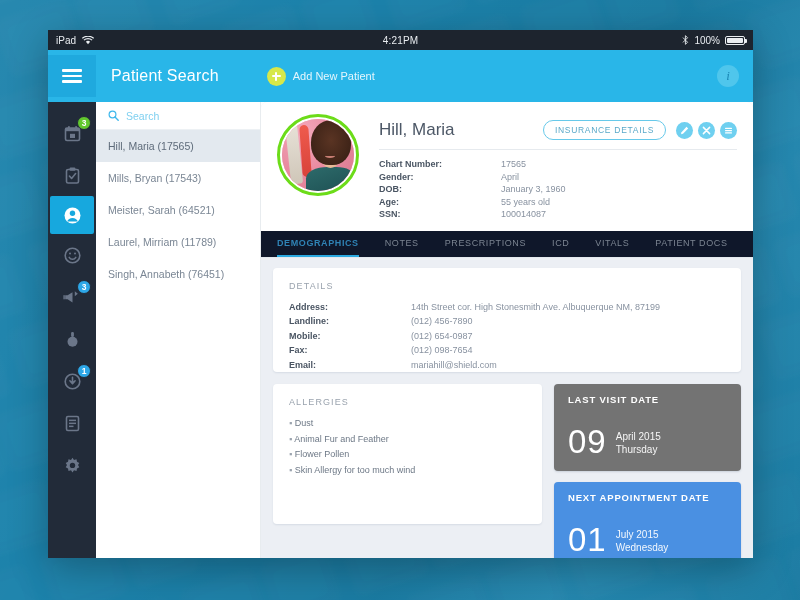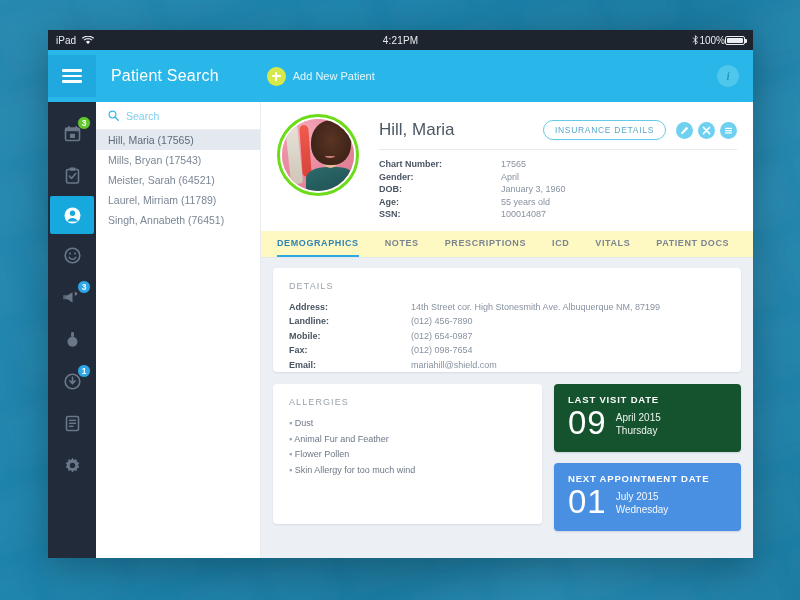--- a/index.html
+++ b/index.html
@@ -39,21 +39,21 @@
     box-shadow:0 10px 36px rgba(0,0,0,.28);
   }
 
   
   .statusbar {
     height:20px; background:#1d242e; color:#e9edf1;
     display:flex; align-items:center; font-size:10px; position:relative;
   }
   .sb-left { display:flex; align-items:center; gap:6px; padding-left:8px; }
   .sb-center { position:absolute; left:0; right:0; text-align:center; font-size:10px; letter-spacing:.2px;}
-  .sb-right { margin-left:auto; display:flex; align-items:center; padding-right:8px; position:relative; z-index:2;}
+  .sb-right { margin-left:auto; display:flex; align-items:center; gap:5px; padding-right:8px; position:relative; z-index:2;}
   .batt { width:20px; height:9px; border:1px solid #e9edf1; border-radius:2px; position:relative; }
   .batt::after{ content:""; position:absolute; right:-3px; top:2.5px; width:2px; height:4px;
                 background:#e9edf1; border-radius:0 1px 1px 0;}
   .batt i{ position:absolute; left:1px; top:1px; bottom:1px; width:16px; background:#e9edf1; border-radius:1px; display:block;}
 
   
   .appbar { height:52px; background:#29b6e8; display:flex; align-items:center; position:relative; }
   .hamburger {
     width:48px; height:42px; background:#1fa9de; display:flex; flex-direction:column;
     align-items:center; justify-content:center; gap:3px; cursor:pointer;
@@ -102,21 +102,21 @@
   .searchbar {
     height:28px; display:flex; align-items:center; gap:7px; padding:0 12px;
     border-bottom:1px solid #edf1f4;
   }
   .search-input {
     border:0; outline:0; font-size:10.5px; color:#59c4ee; background:transparent;
     font-family:"Liberation Sans",sans-serif; width:110px;
   }
   .search-input::placeholder { color:#7fd0f0; }
   .plist-item {
-    height:20px; display:flex; align-items:center; padding:0 12px;
+    height:32px; display:flex; align-items:center; padding:0 12px;
     font-size:10.5px; color:#7a8694; cursor:pointer;
   }
   .plist-item.selected { background:#e3e9ef; color:#5e6b7a; }
 
   
   .content { flex:1; background:#eceff4; position:relative; overflow:hidden;border-radius:6px; }
 
   .phead { background:#fff; padding:12px 16px 0 16px; }
   .phead-row { display:flex; }
   .avatar-wrap {
@@ -172,24 +172,24 @@
   .act {
     width:17px; height:17px; border-radius:50%; background:#6fd0f0;
     display:flex; align-items:center; justify-content:center; cursor:pointer; color:#fff;
   }
   .pinfo { padding:8px 0 10px 0; }
   .pinfo-row { display:flex; font-size:9px; line-height:12.5px; }
   .pinfo-k { width:122px; color:#4a5563; font-weight:bold; }
   .pinfo-v { color:#8892a0; }
 
   
-  .tabs { background:#fef9c3; display:flex; gap:0; padding:0 16px; border-bottom:1px solid #e3e8ed; }
+  .tabs { background:#0f172a; display:flex; gap:0; padding:0 16px; border-bottom:1px solid #e3e8ed; }
   .tab {
     font-size:9px; letter-spacing:.6px; color:#7b8491; padding:7px 0 7px 0; margin-right:26px;
-    cursor:pointer; border-bottom:2.5px solid transparent; white-space:nowrap;font-weight:bold;
+    cursor:pointer; border-bottom:2.5px solid transparent; white-space:nowrap;
   }
   .tab.active { color:#2f83b5; border-bottom-color:#2ba9e0; font-weight:bold; }
 
   
   .cards { padding:10px 12px; }
   .card {
     background:#fff; border-radius:4px; box-shadow:0 1px 2px rgba(70,90,120,.13);
   }
   .card-title {
     font-size:9px; letter-spacing:1.1px; color:#9aa3ae; padding:13px 16px 9px 16px;
@@ -203,21 +203,21 @@
   .allergies-card { flex:1; height:140px; }
   .allergy-li { font-size:9px; color:#6d7886; line-height:15.5px; padding:0 16px; }
   .allergy-li::before { content:"▪ "; color:#9aa3ae; }
 
   .side-col { width:187px; flex:none; display:flex; flex-direction:column; gap:11px; }
   .datecard { border-radius:4px; padding:10px 14px 12px 14px; color:#fff;
               box-shadow:0 1px 2px rgba(70,90,120,.2); }
   .datecard.green { background:#68c92c; }
   .datecard.blue  { background:#4a90e2; }
   .dc-title { font-size:9.5px; font-weight:bold; letter-spacing:.8px; }
-  .dc-body { display:flex; align-items:flex-start; gap:9px; margin-top:1px; }
+  .dc-body { display:flex; align-items:flex-start; gap:9px; margin-top:20px; }
   .dc-num { font-size:33px; line-height:34px; font-weight:300; letter-spacing:1px; }
   .dc-sub { padding-top:5px; font-size:10px; line-height:13px; color:rgba(255,255,255,.93); }
 </style>
 </head>
 <body>
 
 <div id="backdrop">
   <div class="grad"></div>
   <div class="keys" id="keys" style="transform: rotate(-18deg) scale(1.5);">
       <div class="key" style="left:174px;top:-10px;width:54px;height:38px;"></div>
@@ -573,21 +573,21 @@
           <div class="card allergies-card">
             <div class="card-title">ALLERGIES</div>
             <div id="allergylist">
                 <div class="allergy-li">Dust</div>
                 <div class="allergy-li">Animal Fur and Feather</div>
                 <div class="allergy-li">Flower Pollen</div>
                 <div class="allergy-li">Skin Allergy for too much wind</div>
               </div>
           </div>
           <div class="side-col" id="datecards">
-              <div class="datecard green" style="background: #14532d;">
+              <div class="datecard green" style="background: #737373;">
                 <div class="dc-title">LAST VISIT DATE</div>
                 <div class="dc-body">
                   <div class="dc-num">09</div>
                   <div class="dc-sub">
                     <div>April 2015</div>
                     <div>Thursday</div>
                   </div>
                 </div>
               </div>
               <div class="datecard blue" style="background: rgb(74, 144, 226);">

